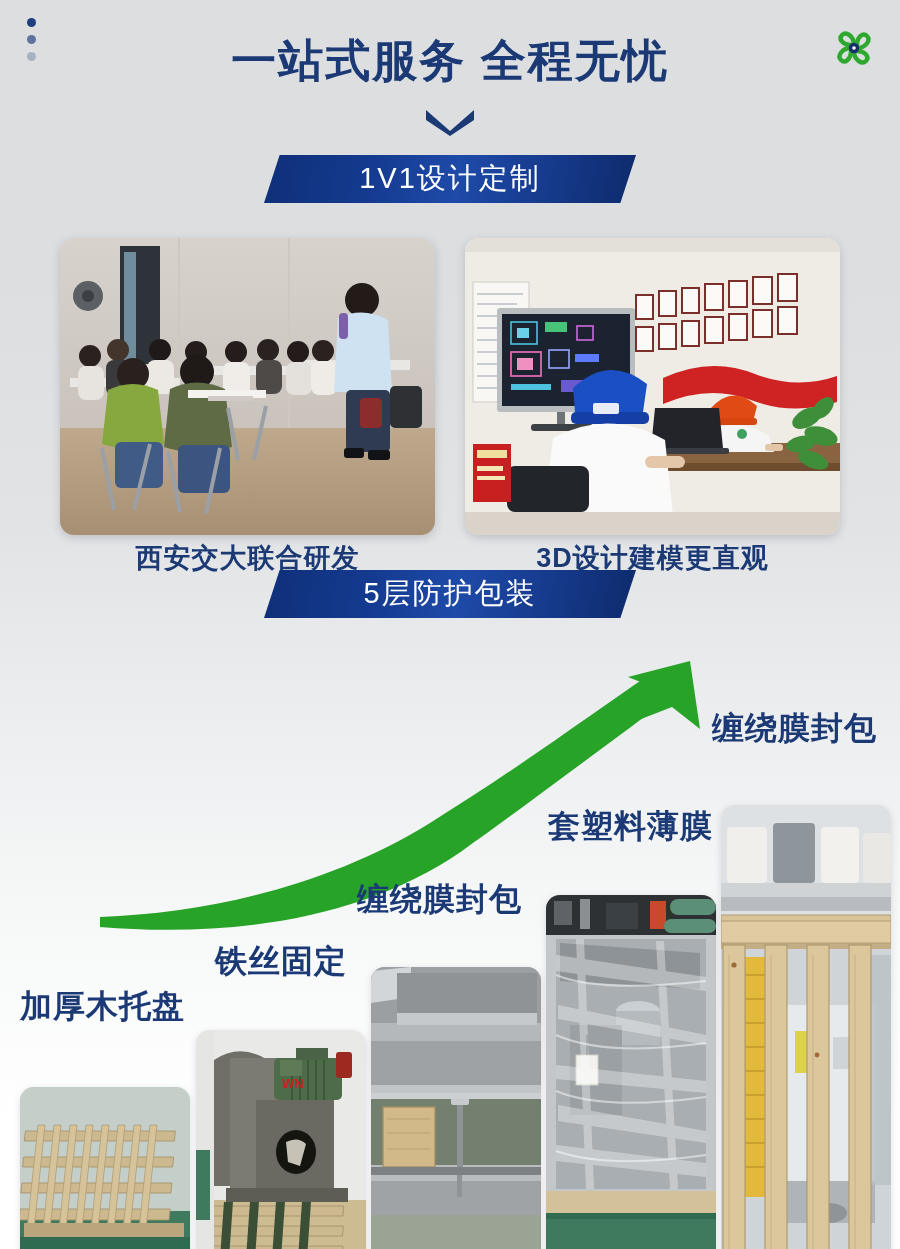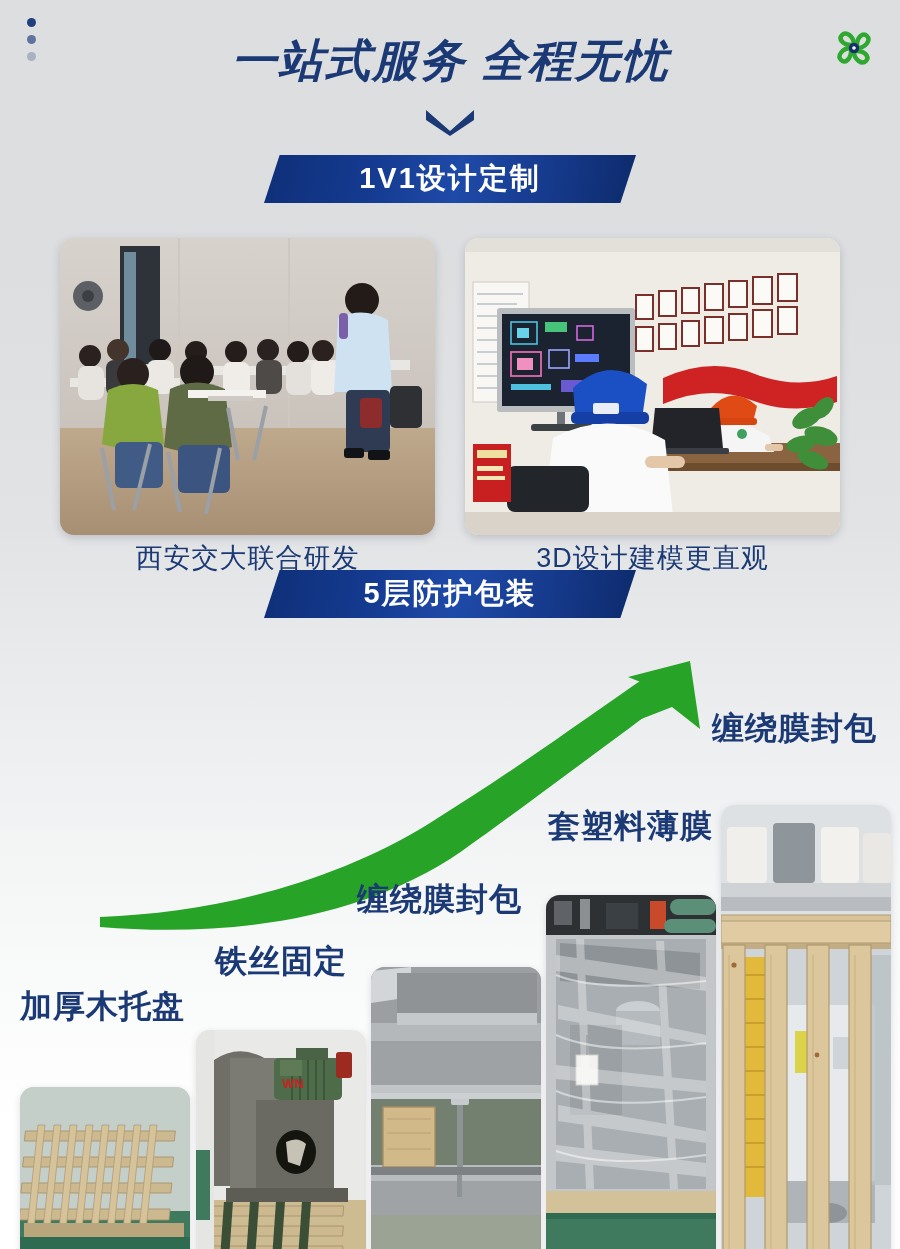--- a/index.html
+++ b/index.html
@@ -50,41 +50,40 @@
     position: absolute;
     left: 0;
     top: 36px;
     width: 900px;
     text-align: center;
     font-size: 45px;
     font-weight: bold;
     letter-spacing: 2px;
     color: #1b3a75;
     line-height: 1.1;
-    font-style: italic;
   }
   .chev {
     position: absolute;
     left: 0;
     top: 106px;
     width: 900px;
     text-align: center;
   }
   .chev svg { display: inline-block; }
 
   
   .banner {
     position: absolute;
     height: 48px;
     background: linear-gradient(100deg, #0f2f78 0%, #143a8f 28%, #1e4aa8 52%, #163a8c 76%, #0d2a6b 100%);
     -webkit-clip-path: polygon(4.2% 0, 100% 0, 95.8% 100%, 0 100%);
     clip-path: polygon(4.2% 0, 100% 0, 95.8% 100%, 0 100%);
     color: #ffffff;
     font-size: 29px;
-    font-weight: bold;
+    font-weight: normal;
     letter-spacing: 2px;
     display: flex;
     align-items: center;
     justify-content: center;
     box-shadow: 0 3px 7px rgba(30,50,90,0.28);
   }
   .banner-1 { left: 264px; top: 155px; width: 372px; }
   .banner-2 { left: 264px; top: 570px; width: 372px; }
 
   
@@ -96,21 +95,21 @@
   }
   .photo-left  { left: 60px;  top: 238px; width: 375px; height: 297px; }
   .photo-right { left: 465px; top: 238px; width: 375px; height: 297px; }
 
   .cap {
     position: absolute;
     top: 540px;
     width: 375px;
     text-align: center;
     font-size: 27px;
-    font-weight: normal;
+    font-weight: bold;
     color: #1b3a75;
     letter-spacing: 1px;
   }
   .cap-left  { left: 60px; }
   .cap-right { left: 465px; }
 
   
   .arrow-wrap {
     position: absolute;
     left: 0;

